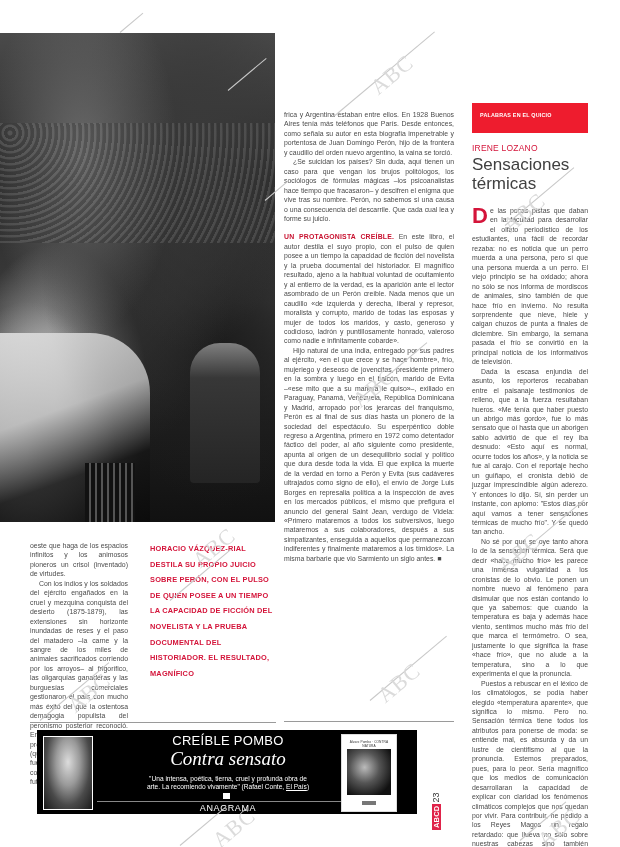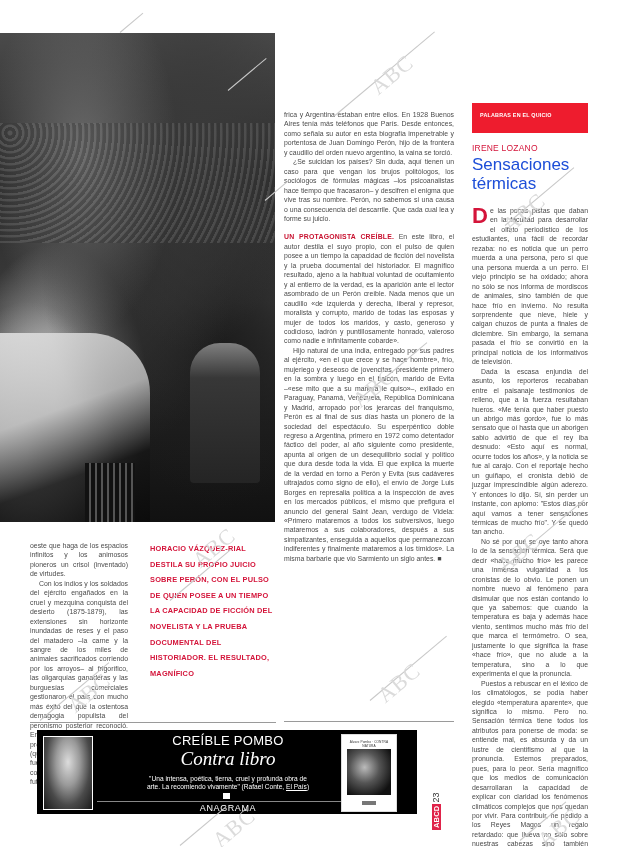--- a/index.html
+++ b/index.html
@@ -44,21 +44,21 @@
       font-size:7.4px; line-height:15.6px; letter-spacing:.2px; text-transform:uppercase; }
 
     .rule { background:#9a9a9a; height:1px; }
 
     
     .kicker { left:472px; top:103px; width:116px; height:30px; background:#ee1c2e; }
     .kicker span { position:absolute; left:8px; top:9px; color:#fff; font-weight:bold;
       font-size:5.4px; letter-spacing:.2px; }
     .byline { left:472px; top:143px; color:#d4143a; font-size:8.5px; letter-spacing:.2px; }
     .headline { left:472px; top:156px; width:140px; font-size:17px; line-height:18.5px;
-      color:#1d4ed8; font-weight:normal; }
+      color:#404040; font-weight:normal; }
     .dropcap { float:left; font-size:22px; line-height:18px; font-weight:bold; color:#d4143a;
       margin:1px 2px 0 0; font-family:"Liberation Sans", sans-serif; }
 
     
     .ad { left:37px; top:730px; width:380px; height:84px; background:#000; }
     .ad-photo { position:absolute; left:6px; top:6px; width:48px; height:72px;
       border:1px solid #fff;
       background: radial-gradient(ellipse at 50% 35%, #dcdcdc 0%, #9a9a9a 35%, #4a4a4a 65%, #1a1a1a 100%); }
     .ad-author { position:absolute; left:0; width:100%; top:3px; text-align:center;
       color:#fff; font-size:13px; letter-spacing:.3px; }
@@ -129,21 +129,21 @@
   <p class="noind"><span class="dropcap">D</span><span>e las pocas pistas que daban en la facultad para desarrollar el olfato periodístico de los estudiantes, una fácil de recordar rezaba: no es noticia que un perro muerda a una persona, pero sí que una persona muerda a un perro. El viejo principio se ha oxidado; ahora no sólo se nos informa de mordiscos de animales, sino también de que hace frío en invierno. No resulta sorprendente que nieve, hiele y caigan chuzos de punta a finales de diciembre. Sin embargo, la semana pasada el frío se convirtió en la principal noticia de los informativos de televisión.</span></p>
   <p>Dada la escasa enjundia del asunto, los reporteros recababan entre el paisanaje testimonios de relleno, que a la fuerza resultaban hueros. «Me tenía que haber puesto un abrigo más gordo», fue lo más sensato que oí hasta que un aborigen sabio advirtió de que el rey iba desnudo: «Esto aquí es normal, ocurre todos los años», y la noticia se fue al carajo. Con el reportaje hecho un guiñapo, el cronista debió de juzgar imprescindible algún aderezo. Y entonces lo dijo. Sí, sin perder un instante, con aplomo: "Estos días por aquí vamos a tener sensaciones térmicas de mucho frío". Y se quedó tan ancho.</p>
   <p>No sé por qué se oye tanto ahora lo de la sensación térmica. Será que decir «hace mucho frío» les parece una inmensa vulgaridad a los cronistas de lo obvio. Le ponen un nombre nuevo al fenómeno para disimular que nos están contando lo que ya sabemos: que cuando la temperatura es baja y además hace viento, sentimos mucho más frío del que marca el termómetro. O sea, justamente lo que significa la frase «hace frío», que no alude a la temperatura, sino a lo que experimenta el que la pronuncia.</p>
   <p>Puestos a rebuscar en el léxico de los climatólogos, se podía haber elegido «temperatura aparente», que significa lo mismo. Pero no. Sensación térmica tiene todos los atributos para ponerse de moda: se entiende mal, es absurda y da un lustre de cientifismo al que la pronuncia. Estemos preparados, pues, para lo peor. Sería magnífico que los medios de comunicación desarrollaran la capacidad de explicar con claridad los fenómenos climáticos complejos que nos quedan por vivir. Para contribuir, he pedido a los Reyes Magos un regalo retardado: que llueva no sólo sobre nuestras cabezas sino también dentro. Porque la sequía que asola los campos es terrible, pero la que deja los cerebros yermos, listos para que germine en ellos el lenguaje ampuloso, se está haciendo insoportable. ■</p>
 </div>
 
 <div class="abs ad">
   <div class="ad-photo"></div>
   <div class="ad-center">
     <div class="ad-author">CREÍBLE POMBO</div>
-    <div class="ad-title">Contra libro</div>
+    <div class="ad-title">Contra sensato</div>
     <div class="ad-quote">
       <div>"Una intensa, poética, tierna, cruel y profunda obra de</div>
       <div><span>arte. La recomiendo vivamente" (Rafael Conte, </span><u>El País</u><span>)</span></div>
     </div>
     <div class="ad-logo"></div>
     <div class="ad-line"></div>
     <div class="ad-publisher">ANAGRAMA</div>
   </div>
   <div class="ad-book">
     <div class="bk-title">Álvaro Pombo · CONTRA NATURA</div>

